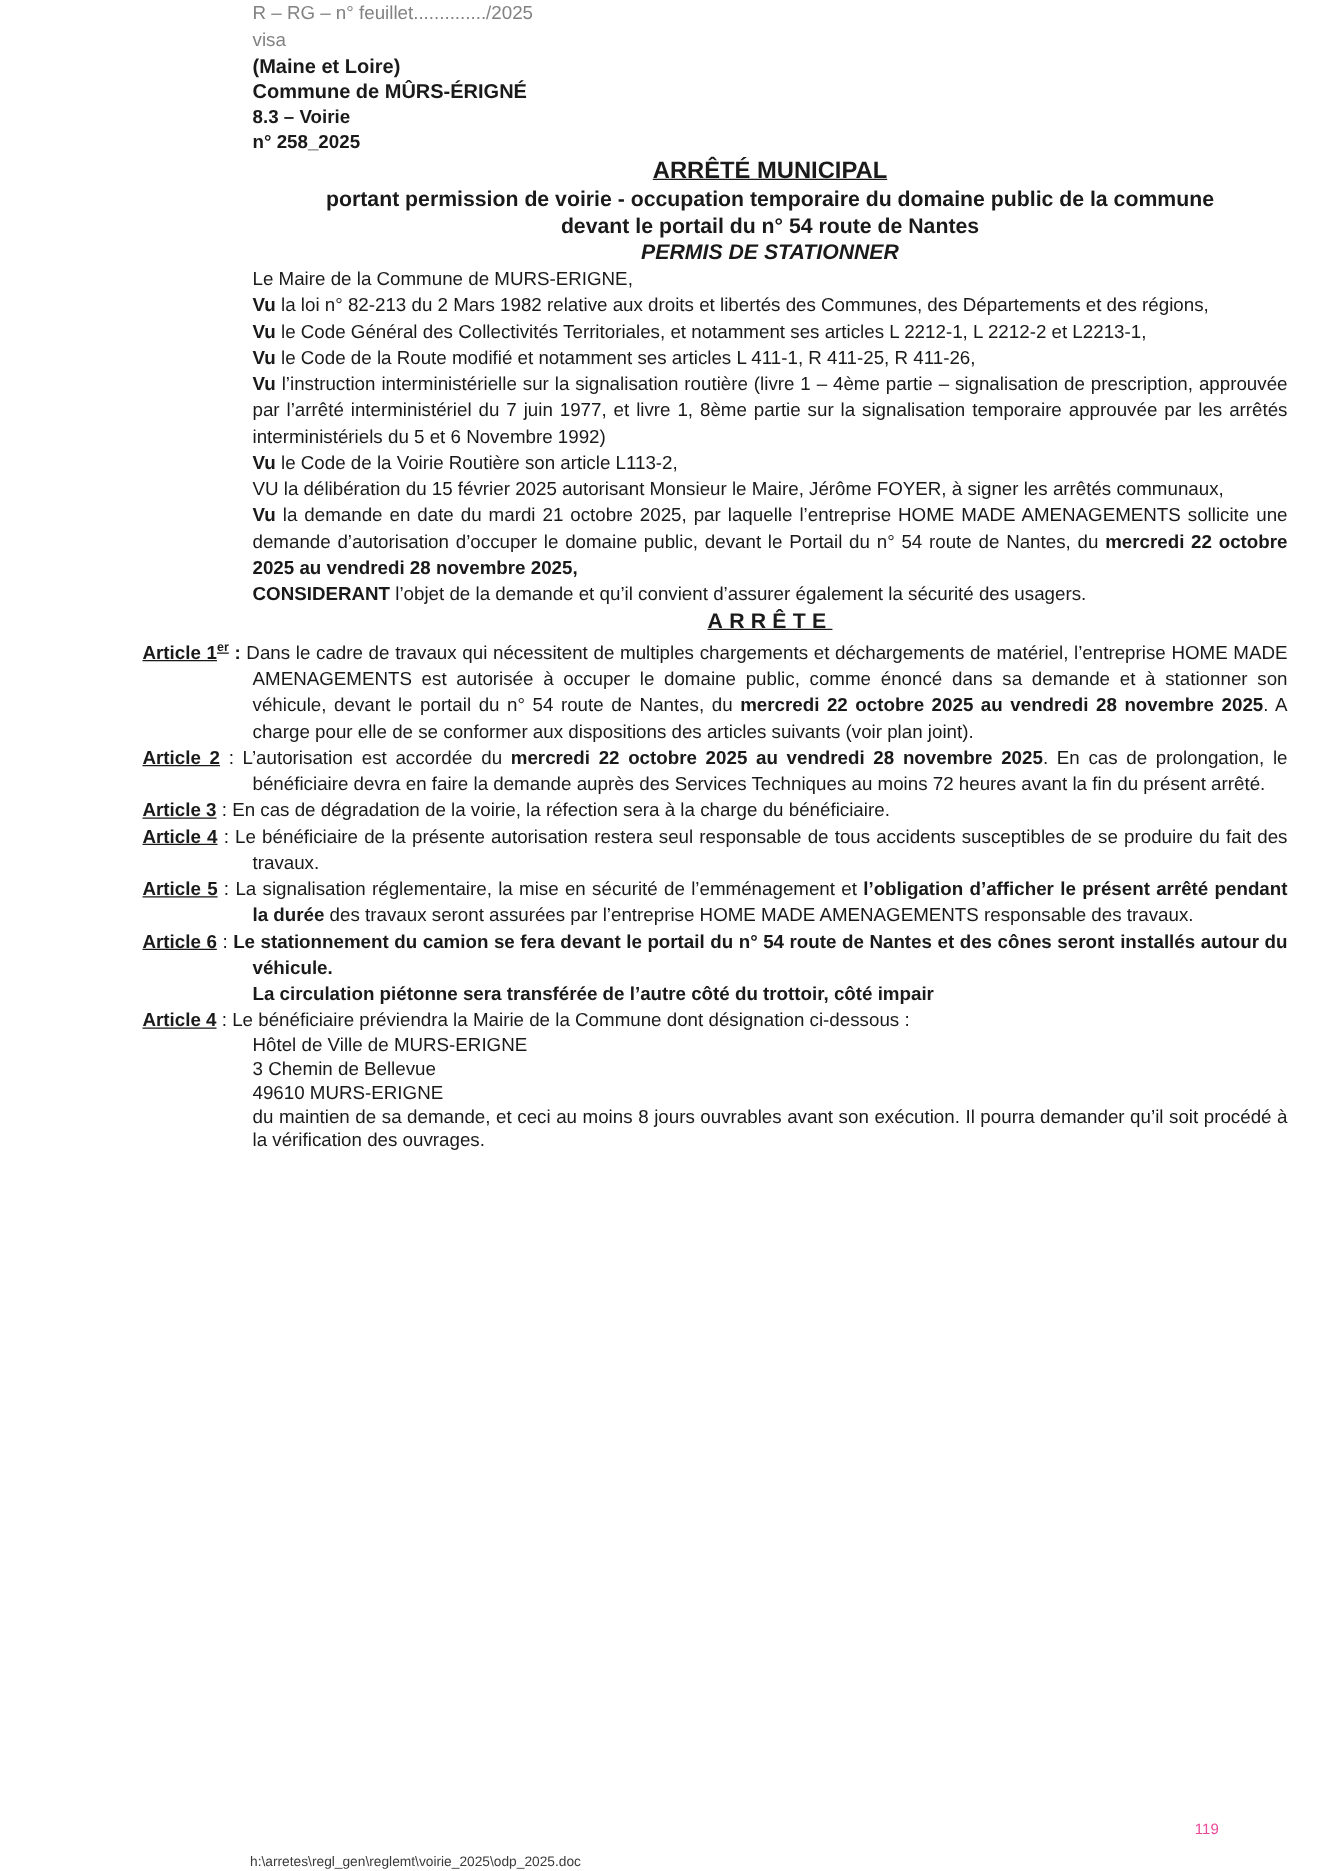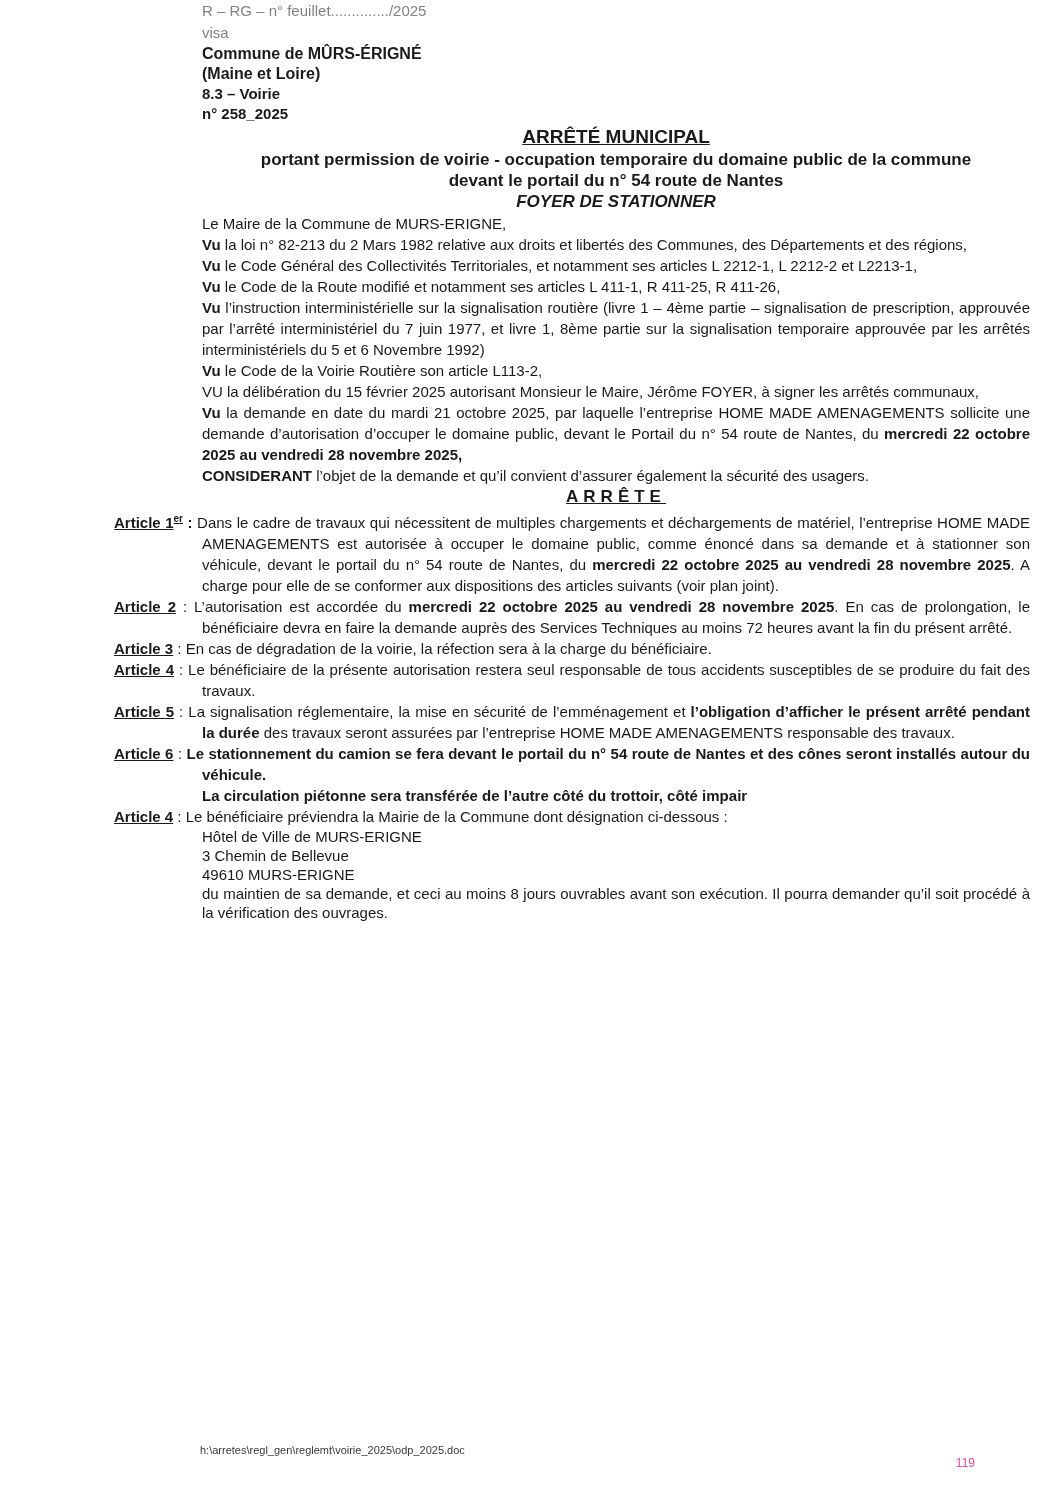--- a/index.html
+++ b/index.html
@@ -26,48 +26,48 @@
   .par{line-height:21px;text-align:justify;}
   .arrete{margin-top:28px;text-align:center;font-weight:bold;font-size:17px;
           letter-spacing:5px;text-decoration:underline;line-height:22px;}
   .article{line-height:21px;text-align:justify;padding-left:88px;text-indent:-88px;}
   .sub6{margin-top:2px;padding-left:88px;font-weight:bold;line-height:21px;}
   .addr{margin-top:2px;padding-left:62px;line-height:19px;}
   .tail{padding-left:62px;line-height:19px;text-align:justify;}
   .m4{margin-top:4px;} .m5{margin-top:5px;} .m3{margin-top:3px;} .m6{margin-top:6px;}
   .m8{margin-top:8px;} .m12{margin-top:12px;} .m14{margin-top:14px;} .m17{margin-top:17px;}
   .m20{margin-top:20px;}
-  .footer-path{position:absolute;left:200px;top:1444px;font-size:11px;color:#3a3a3a;line-height:13px;}
+  .footer-path{position:absolute;left:200px;top:1484px;font-size:11px;color:#3a3a3a;line-height:13px;}
   .footer-page{position:absolute;right:83px;top:1456px;font-size:12px;color:#ec4899;line-height:14px;}
 </style>
 </head>
 <body>
 
 <div class="page">
 
   <div class="hdr">
     <div>R – RG – n° feuillet............../2025</div>
     <div>visa</div>
   </div>
 
   <div class="commune">
+    <div>(Maine et Loire)</div>
     <div>Commune de MÛRS-ÉRIGNÉ</div>
-    <div>(Maine et Loire)</div>
   </div>
 
   <div class="sec">8.3 – Voirie</div>
   <div class="num">n° 258_2025</div>
 
   <h1 class="title">ARRÊTÉ MUNICIPAL</h1>
 
   <div class="subtitle">
     <div>portant permission de voirie - occupation temporaire du domaine public de la commune</div>
     <div>devant le portail du n° 54 route de Nantes</div>
   </div>
-  <div class="permis">FOYER DE STATIONNER</div>
+  <div class="permis">PERMIS DE STATIONNER</div>
 
   <div class="intro">Le Maire de la Commune de MURS-ERIGNE,</div>
 
   <p class="par m4"><span class="b">Vu</span><span> la loi n° 82-213 du 2 Mars 1982 relative aux droits et libertés des Communes, des Départements et des régions,</span></p>
   <p class="par m5"><span class="b">Vu</span><span> le Code Général des Collectivités Territoriales, et notamment ses articles L 2212-1, L 2212-2 et L2213-1,</span></p>
   <p class="par m5"><span class="b">Vu</span><span> le Code de la Route modifié et notamment ses articles L 411-1, R 411-25, R 411-26,</span></p>
   <p class="par m5"><span class="b">Vu</span><span> l’instruction interministérielle sur la signalisation routière (livre 1 – 4ème partie – signalisation de prescription, approuvée par l’arrêté interministériel du 7 juin 1977, et livre 1, 8ème partie sur la signalisation temporaire approuvée par les arrêtés interministériels du 5 et 6 Novembre 1992)</span></p>
   <p class="par m5"><span class="b">Vu</span><span> le Code de la Voirie Routière son article L113-2,</span></p>
   <p class="par m3"><span>VU la délibération du 15 février 2025 autorisant Monsieur le Maire, Jérôme FOYER, à signer les arrêtés communaux,</span></p>
   <p class="par m6"><span class="b">Vu</span><span> la demande en date du mardi 21 octobre 2025, par laquelle l’entreprise HOME MADE AMENAGEMENTS sollicite une demande d’autorisation d’occuper le domaine public, devant le Portail du n° 54 route de Nantes, du </span><span class="b">mercredi 22 octobre 2025 au vendredi 28 novembre 2025,</span></p>

